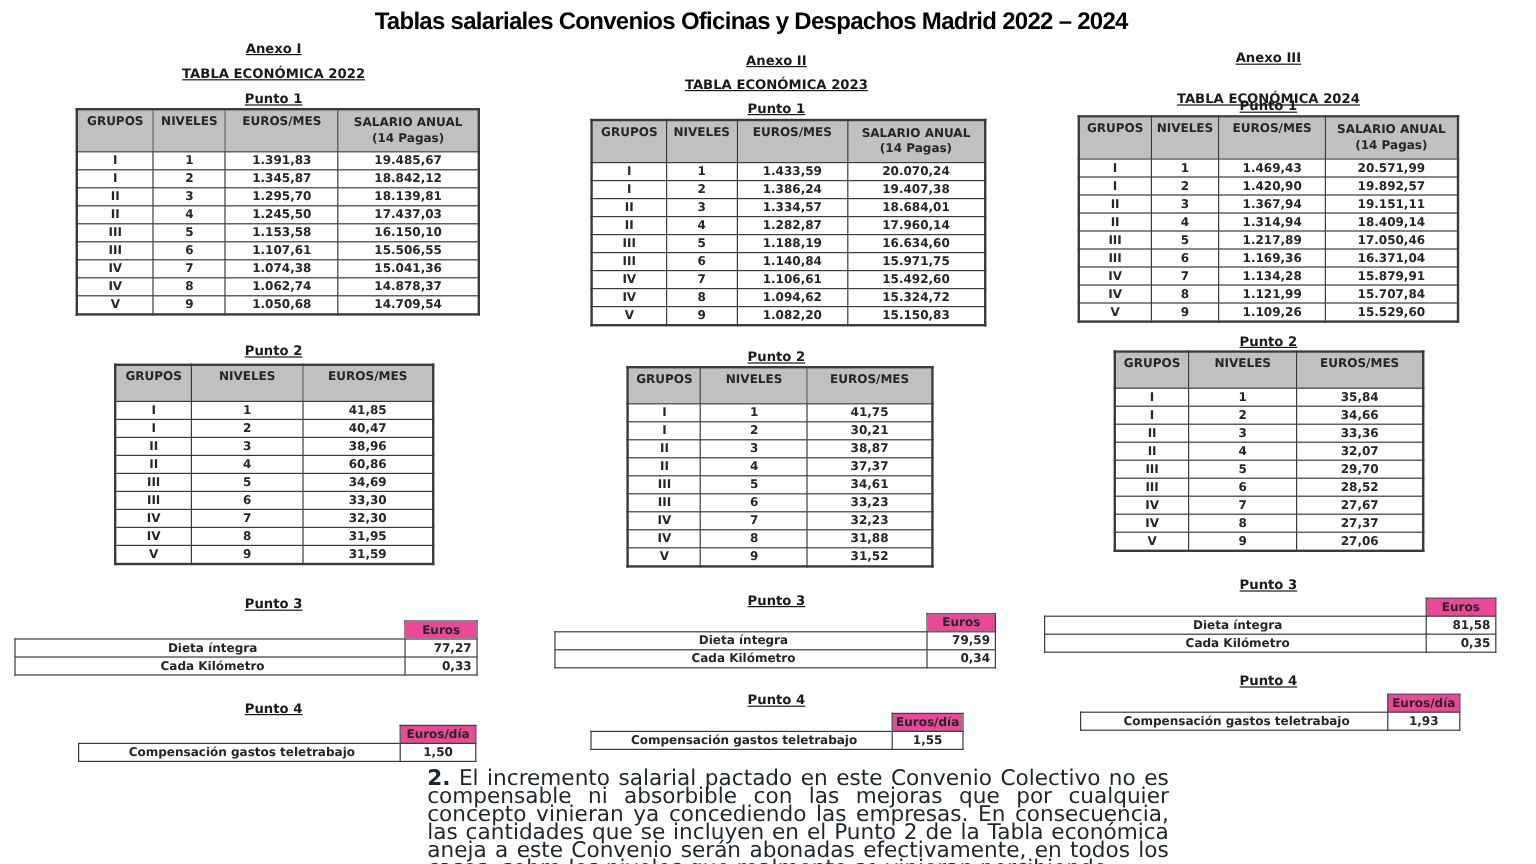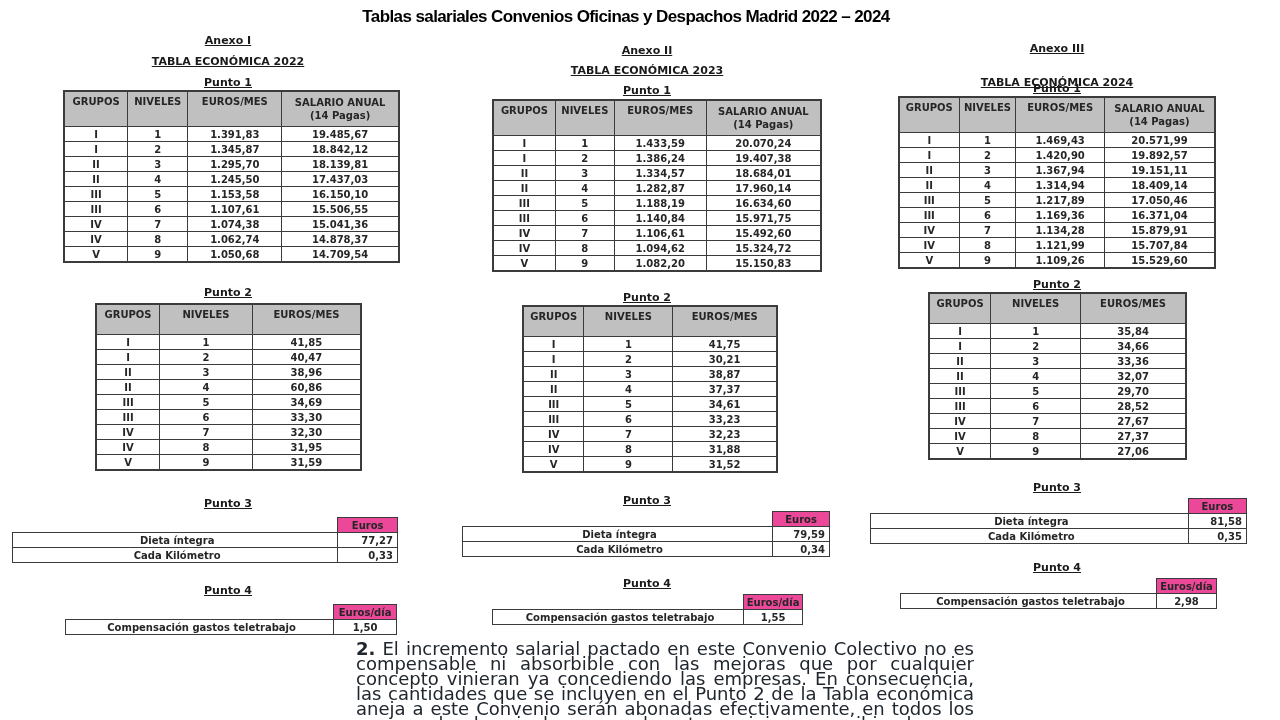--- a/index.html
+++ b/index.html
@@ -1,21 +1,21 @@
 <!DOCTYPE html>
 <html><head>
 <meta charset="utf-8">
 <style>
   html,body{margin:0;padding:0;background:#ffffff;}
   body{width:1280px;height:720px;overflow:hidden;position:relative;
        font-family:"DejaVu Sans",sans-serif;color:#222;}
   .page{position:absolute;left:0;top:0;width:1280px;height:720px;background:#fff;}
 
   .title{position:absolute;top:7px;left:0;width:1252px;text-align:center;
-         font-size:17px;font-weight:bold;color:#000;letter-spacing:-0.6px;
+         font-size:20px;font-weight:bold;color:#000;letter-spacing:-0.6px;
          font-family:"Liberation Sans",sans-serif;}
 
   .anexo{position:absolute;top:0;height:720px;}
   .a1{left:0;width:456px;}
   .a2{left:440px;width:414px;}
   .a3{left:860px;width:394px;}
 
   .h{position:absolute;left:0;width:100%;text-align:center;font-weight:bold;
      font-size:11px;text-decoration:underline;color:#1a1a1a;white-space:nowrap;}
 
@@ -619,21 +619,21 @@
         </colgroup>
       <thead>
         <tr>
           <th class="blank"></th>
           <th class="unit">Euros/día</th>
         </tr>
       </thead>
       <tbody>
           <tr>
             <td>Compensación gastos teletrabajo</td>
-            <td>2,98</td>
+            <td>1,93</td>
           </tr>
         </tbody>
     </table>
   </section>
 
   <div class="footnote"><b>2.</b> <span>El incremento salarial pactado en este Convenio Colectivo no es compensable ni absorbible con las mejoras que por cualquier concepto vinieran ya concediendo las empresas. En consecuencia, las cantidades que se incluyen en el Punto 2 de la Tabla económica aneja a este Convenio serán abonadas efectivamente, en todos los casos, sobre los niveles que realmente se vinieran percibiendo.</span></div>
 
 </div>
 
 </body></html>

